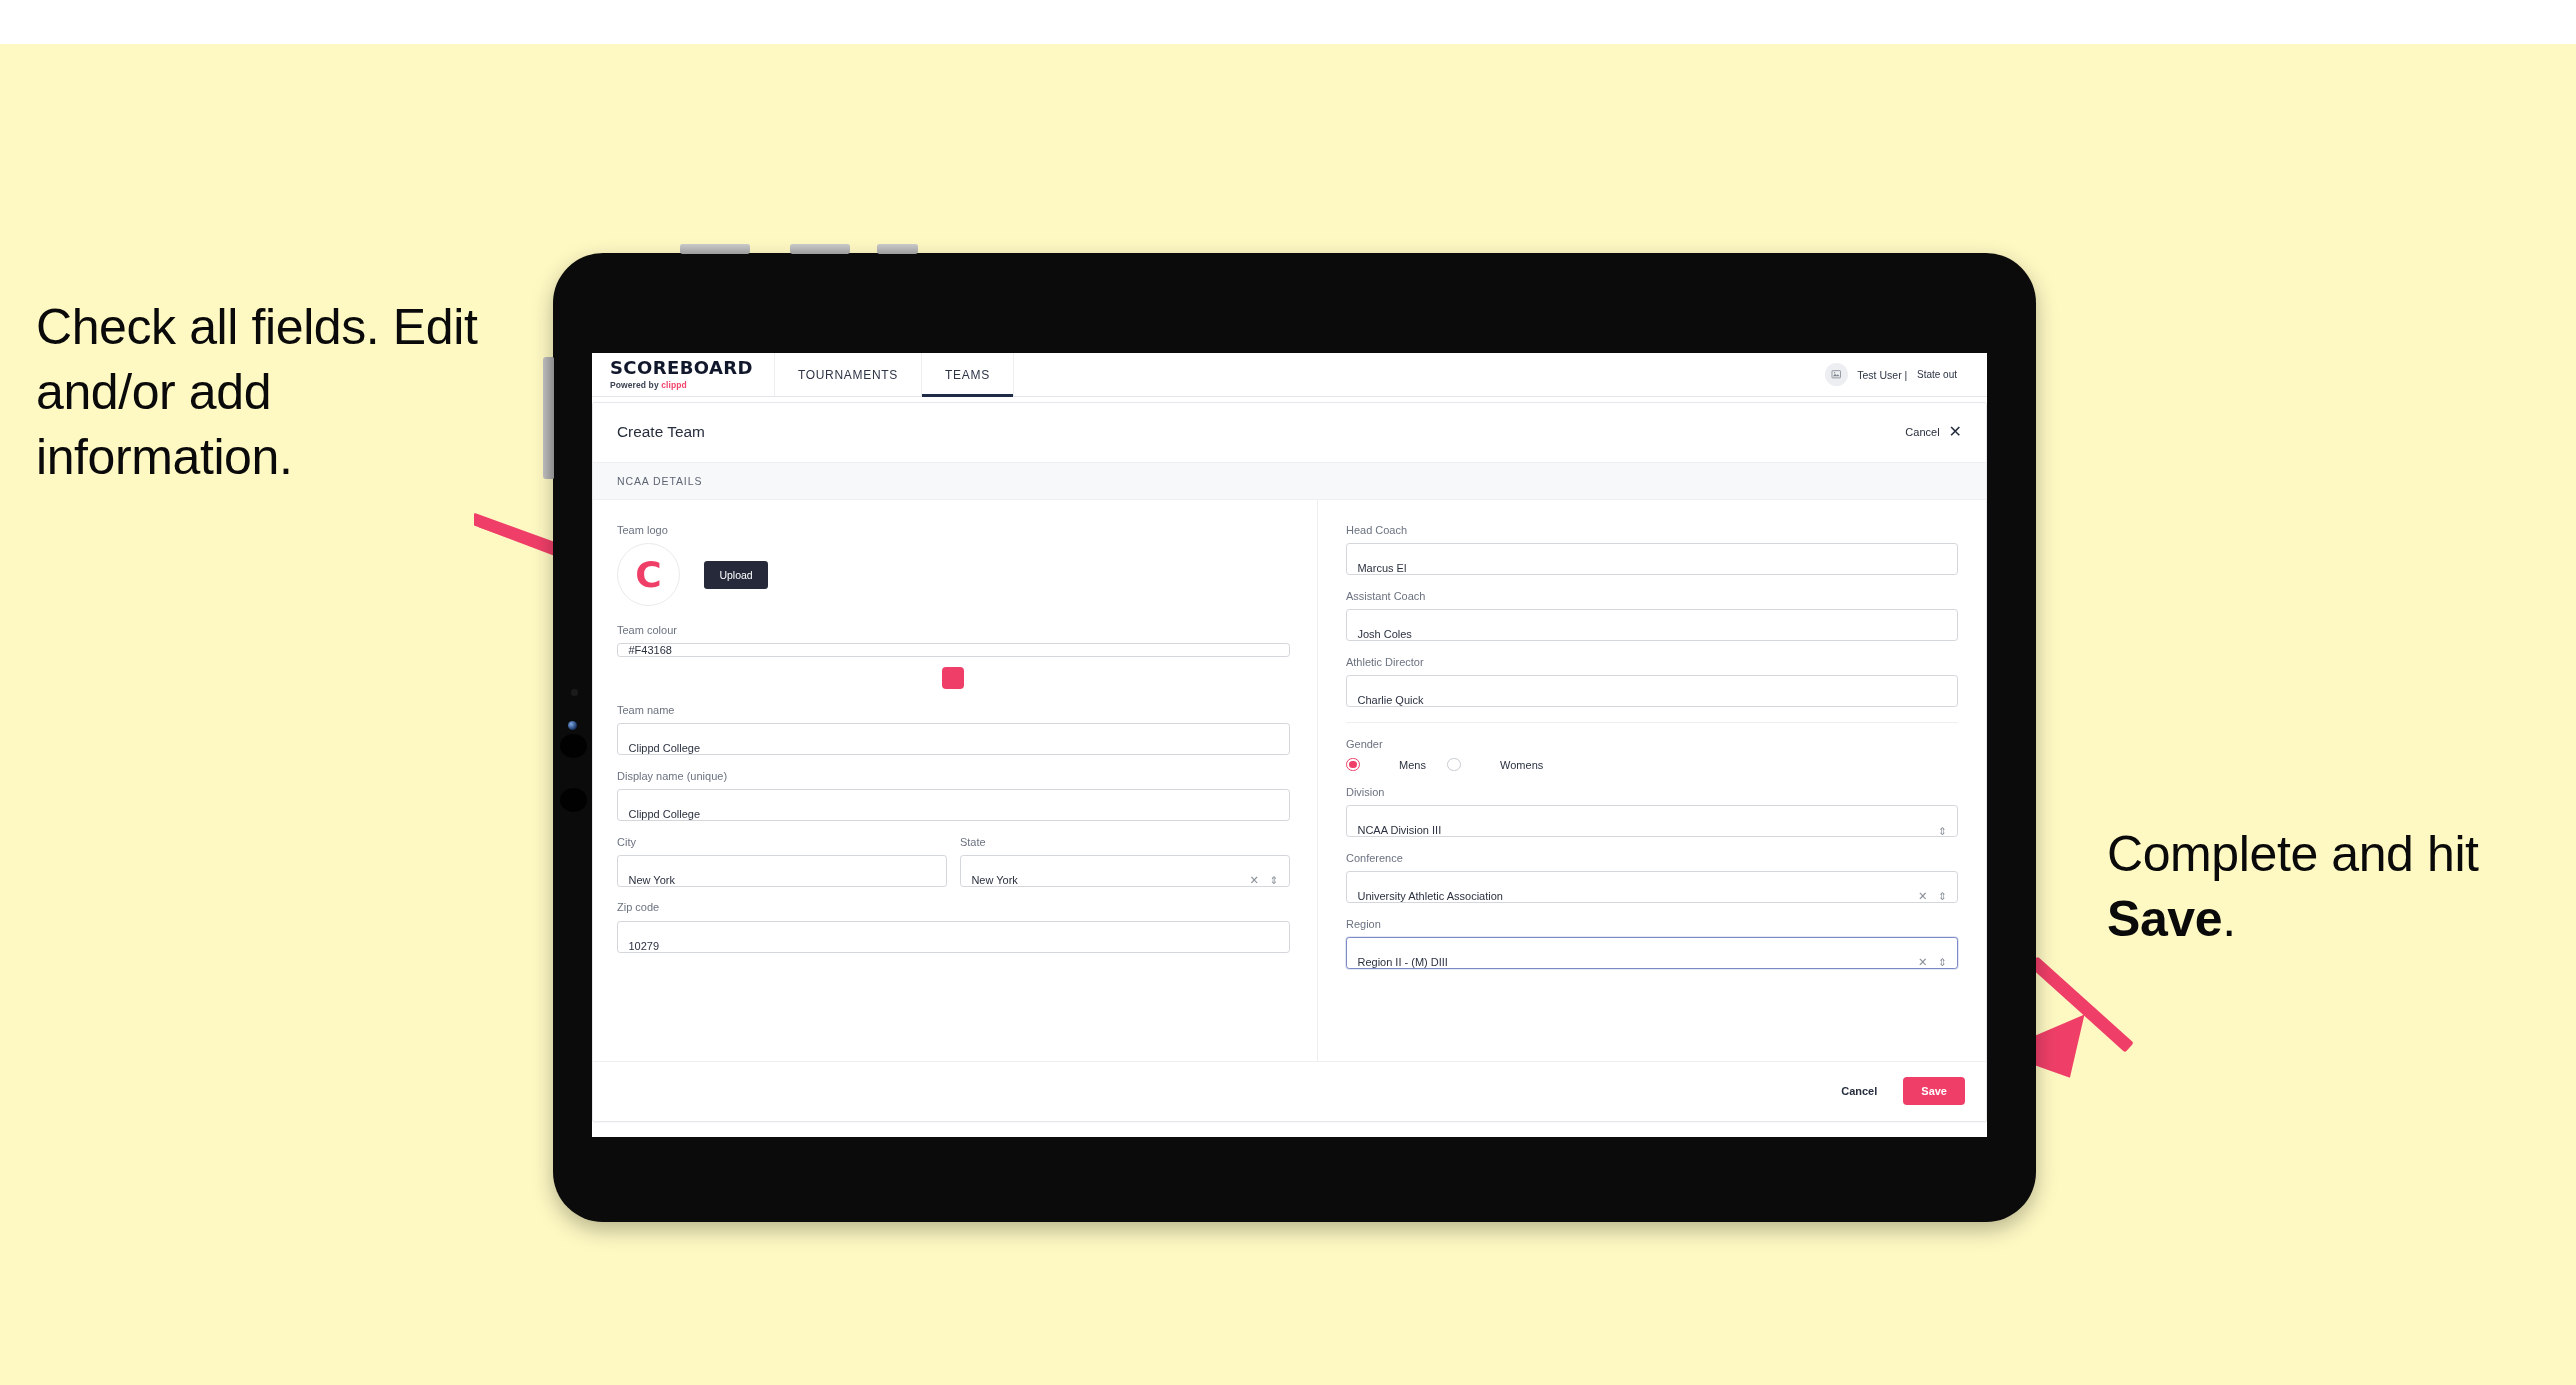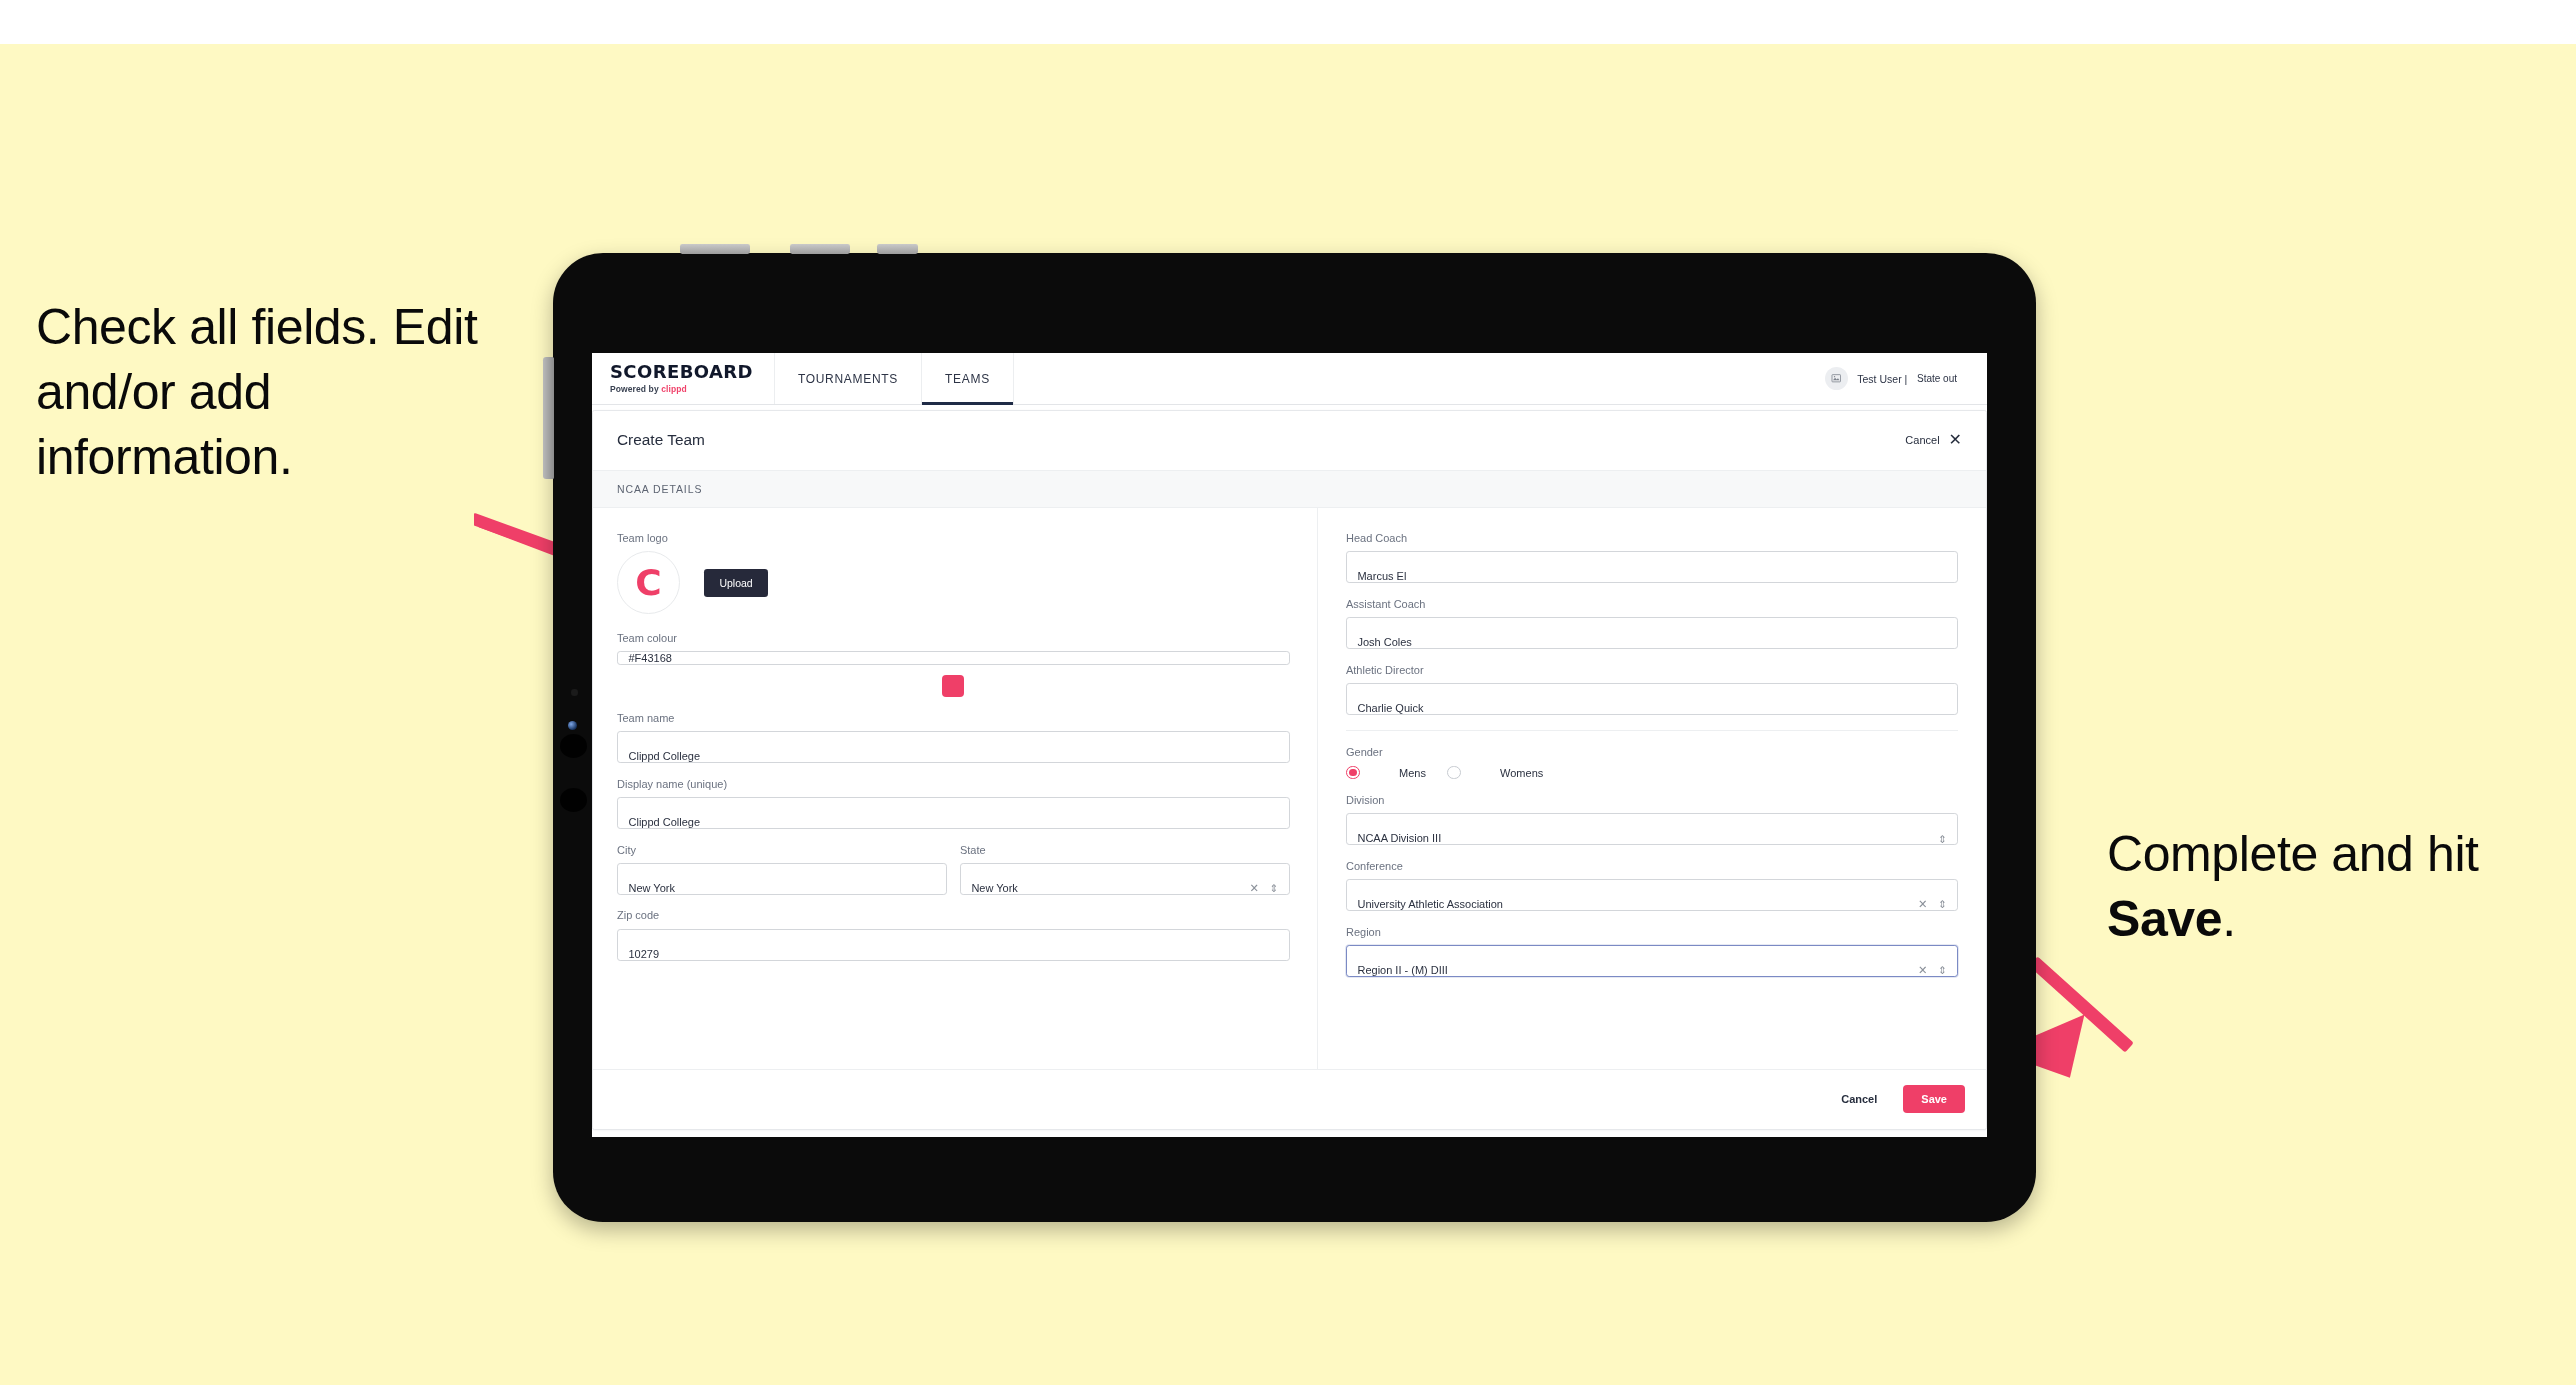--- a/index.html
+++ b/index.html
@@ -78,21 +78,21 @@
   .screen {
     position: absolute;
     left: 39px; top: 100px;
     width: 1395px; height: 784px;
     background: #ffffff;
     overflow: hidden;
   }
 
   
   .navbar {
-    height: 52px;
+    height: 44px;
     background: #fff;
     border-bottom: 0.8px solid #e3e5e8;
     display: flex;
     align-items: stretch;
     position: relative;
   }
   .brand {
     display: flex; flex-direction: column; justify-content: center;
     padding: 0 21px 0 18px;
     border-right: 0.8px solid #eceef0;

